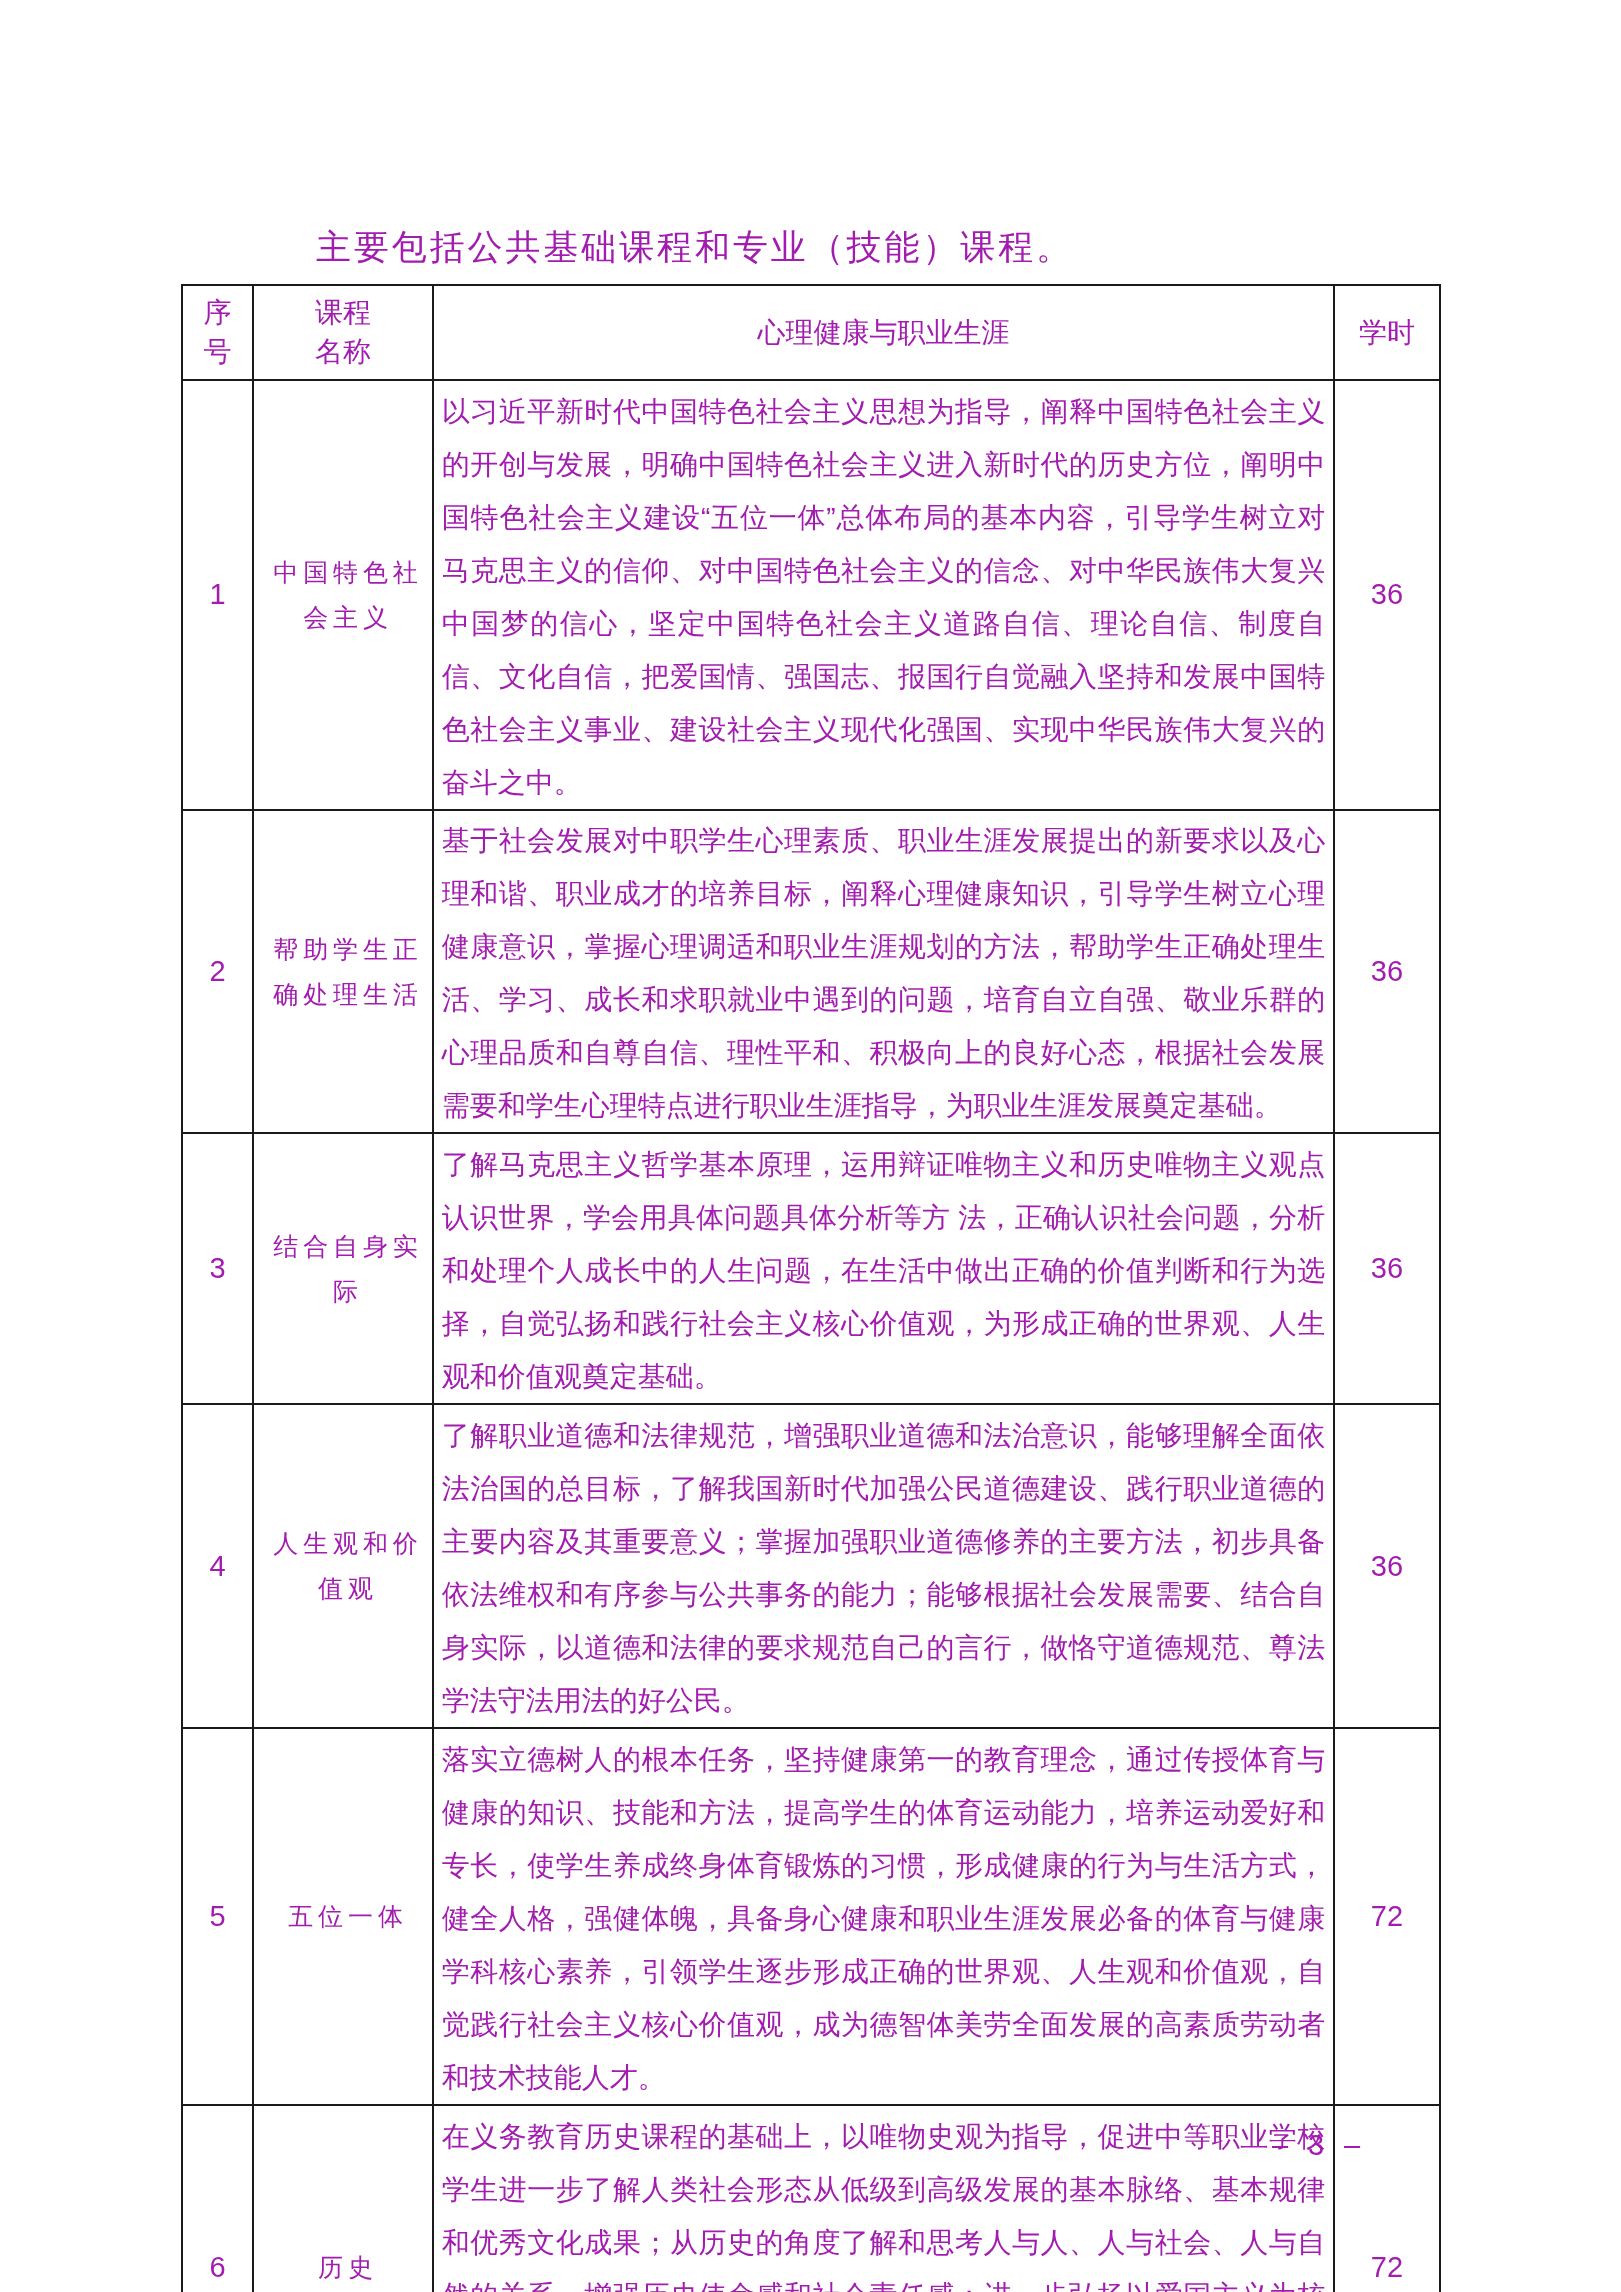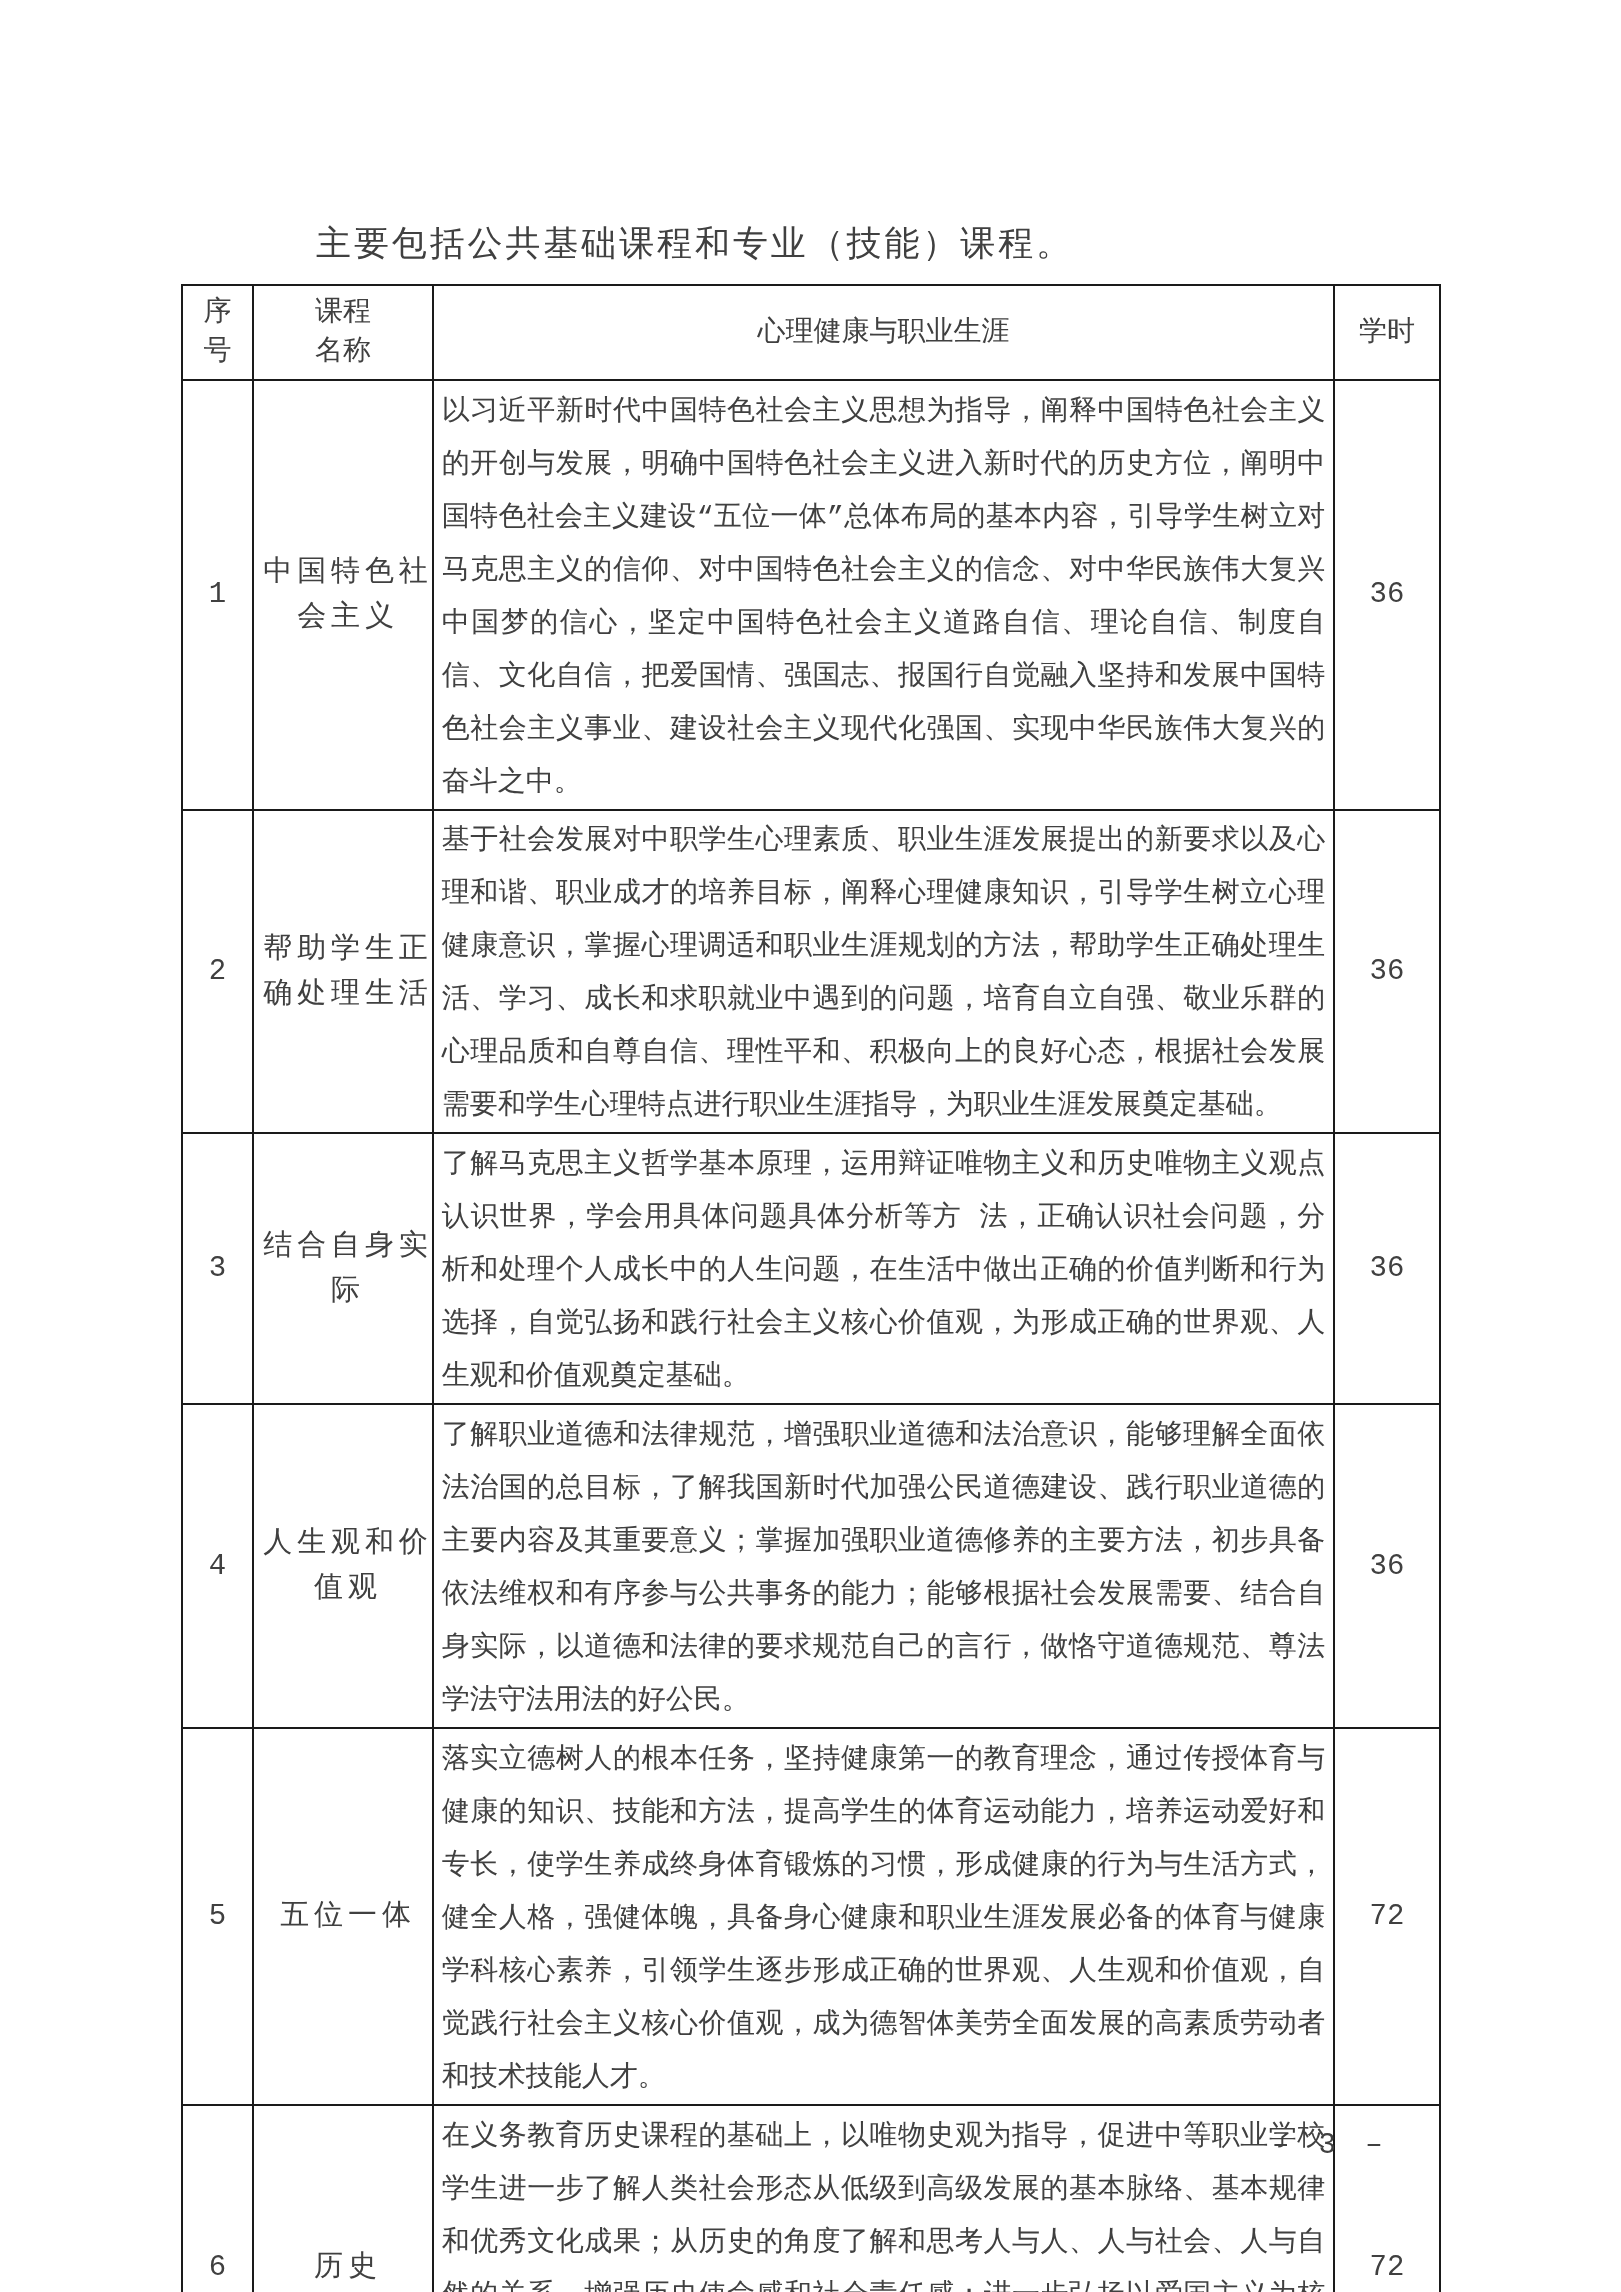--- a/index.html
+++ b/index.html
@@ -2,22 +2,22 @@
 <html><head>
 <meta charset="utf-8">
 <style>
   * { margin: 0; padding: 0; box-sizing: border-box; }
   html, body { background: #e8e8e8; }
   .page {
     position: relative;
     width: 1621px;
     height: 2293px;
     background: #ffffff;
-    color: #404040;
-    font-family: Liberation Mono, monospace;
+    color: #a21caf;
+    font-family: Liberation Sans, sans-serif;
     overflow: hidden;
   }
   .intro {
     margin: 223px 157px 0 245px;
     text-indent: 71px;
     font-size: 35px;
     line-height: 47px;
     letter-spacing: 2.9px;
   }
   .section-heading {
@@ -57,21 +57,21 @@
     vertical-align: middle;
     font-size: 29px;
   }
   .cell-name {
     text-align: center;
     vertical-align: middle;
   }
   .name-inner {
     display: inline-block;
     width: 176px;
-    font-size: 29px;
+    font-size: 25px;
     line-height: 45px;
     letter-spacing: 4.9px;
     text-align: center;
     margin-left: 6px;
   }
   .cell-content {
     vertical-align: top;
     padding: 3.9px 7.8px 0 7.8px;
     font-size: 28px;
     line-height: 53px;

